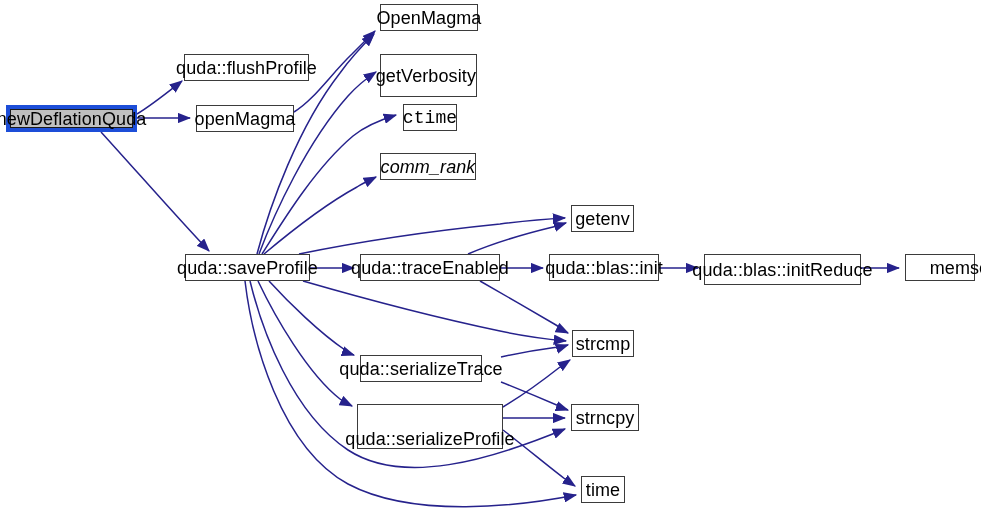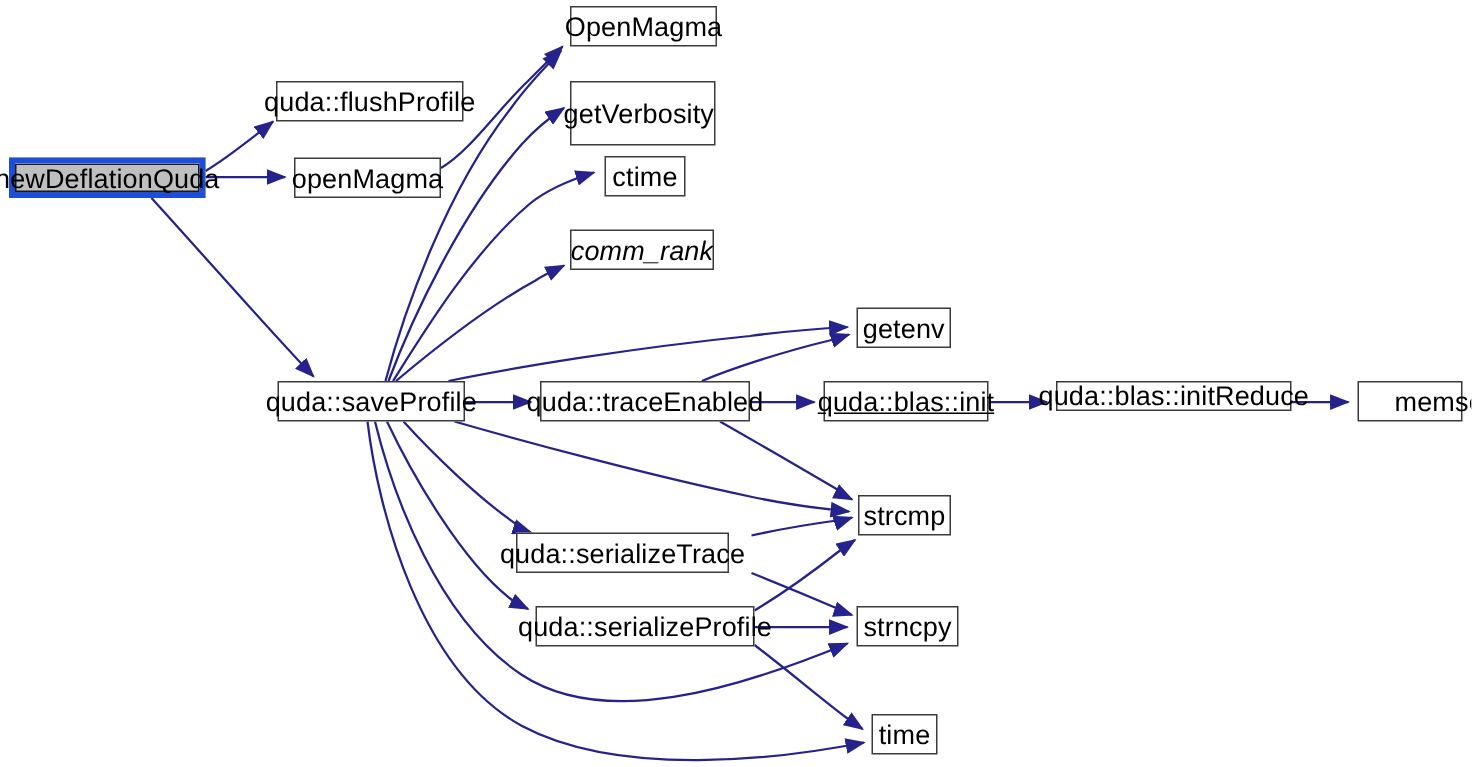--- a/index.html
+++ b/index.html
@@ -96,51 +96,51 @@
       </div>
       <div class="node" style="left: 196px; top: 105px; width: 98px; height: 27px;">
         <span class="node-label">openMagma</span>
       </div>
       <div class="node" style="left: 380px; top: 4px; width: 98px; height: 27px;">
         <span class="node-label">OpenMagma</span>
       </div>
       <div class="node" style="left: 380px; top: 54px; width: 97px; height: 43px; justify-content: flex-end;">
         <span class="node-label">getVerbosity</span>
       </div>
-      <div class="node" style="left: 403px; top: 104px; width: 54px; height: 27px;">
+      <div class="node" style="left: 403px; top: 104px; width: 54px; height: 27px; font-family: Liberation Mono, monospace;">
         <span class="node-label">ctime</span>
       </div>
       <div class="node" style="left: 380px; top: 153px; width: 96px; height: 27px; font-style: italic;">
         <span class="node-label">comm_rank</span>
       </div>
       <div class="node" style="left: 185px; top: 254px; width: 125px; height: 27px; text-align: right;">
         <span class="node-label">quda::saveProfile</span>
       </div>
       <div class="node" style="left: 360px; top: 254px; width: 140px; height: 27px;">
         <span class="node-label">quda::traceEnabled</span>
       </div>
       <div class="node" style="left: 571px; top: 205px; width: 63px; height: 27px;">
         <span class="node-label">getenv</span>
       </div>
-      <div class="node" style="left: 549px; top: 254px; width: 110px; height: 27px; text-decoration: underline;">
+      <div class="node" style="left: 549px; top: 254px; width: 110px; height: 27px;">
         <span class="node-label">quda::blas::init</span>
       </div>
-      <div class="node" style="left: 704px; top: 254px; width: 157px; height: 20px;">
+      <div class="node" style="left: 704px; top: 254px; width: 157px; height: 31px;">
         <span class="node-label">quda::blas::initReduce</span>
       </div>
       <div class="node" style="left: 905px; top: 254px; width: 70px; height: 27px; padding-left: 44px;">
         <span class="node-label">memset</span>
       </div>
       <div class="node" style="left: 572px; top: 330px; width: 62px; height: 27px; align-items: center;">
         <span class="node-label">strcmp</span>
       </div>
-      <div class="node" style="left: 344px; top: 355px; width: 142px; height: 27px;">
+      <div class="node" style="left: 360px; top: 355px; width: 122px; height: 27px;">
         <span class="node-label">quda::serializeTrace</span>
       </div>
-      <div class="node" style="left: 357px; top: 404px; width: 146px; height: 27px;">
+      <div class="node" style="left: 357px; top: 404px; width: 146px; height: 45px; align-items: flex-end;">
         <span class="node-label">quda::serializeProfile</span>
       </div>
       <div class="node" style="left: 571px; top: 404px; width: 68px; height: 27px;">
         <span class="node-label">strncpy</span>
       </div>
       <div class="node" style="left: 581px; top: 476px; width: 44px; height: 27px;">
         <span class="node-label">time</span>
       </div>
     </div>
 

